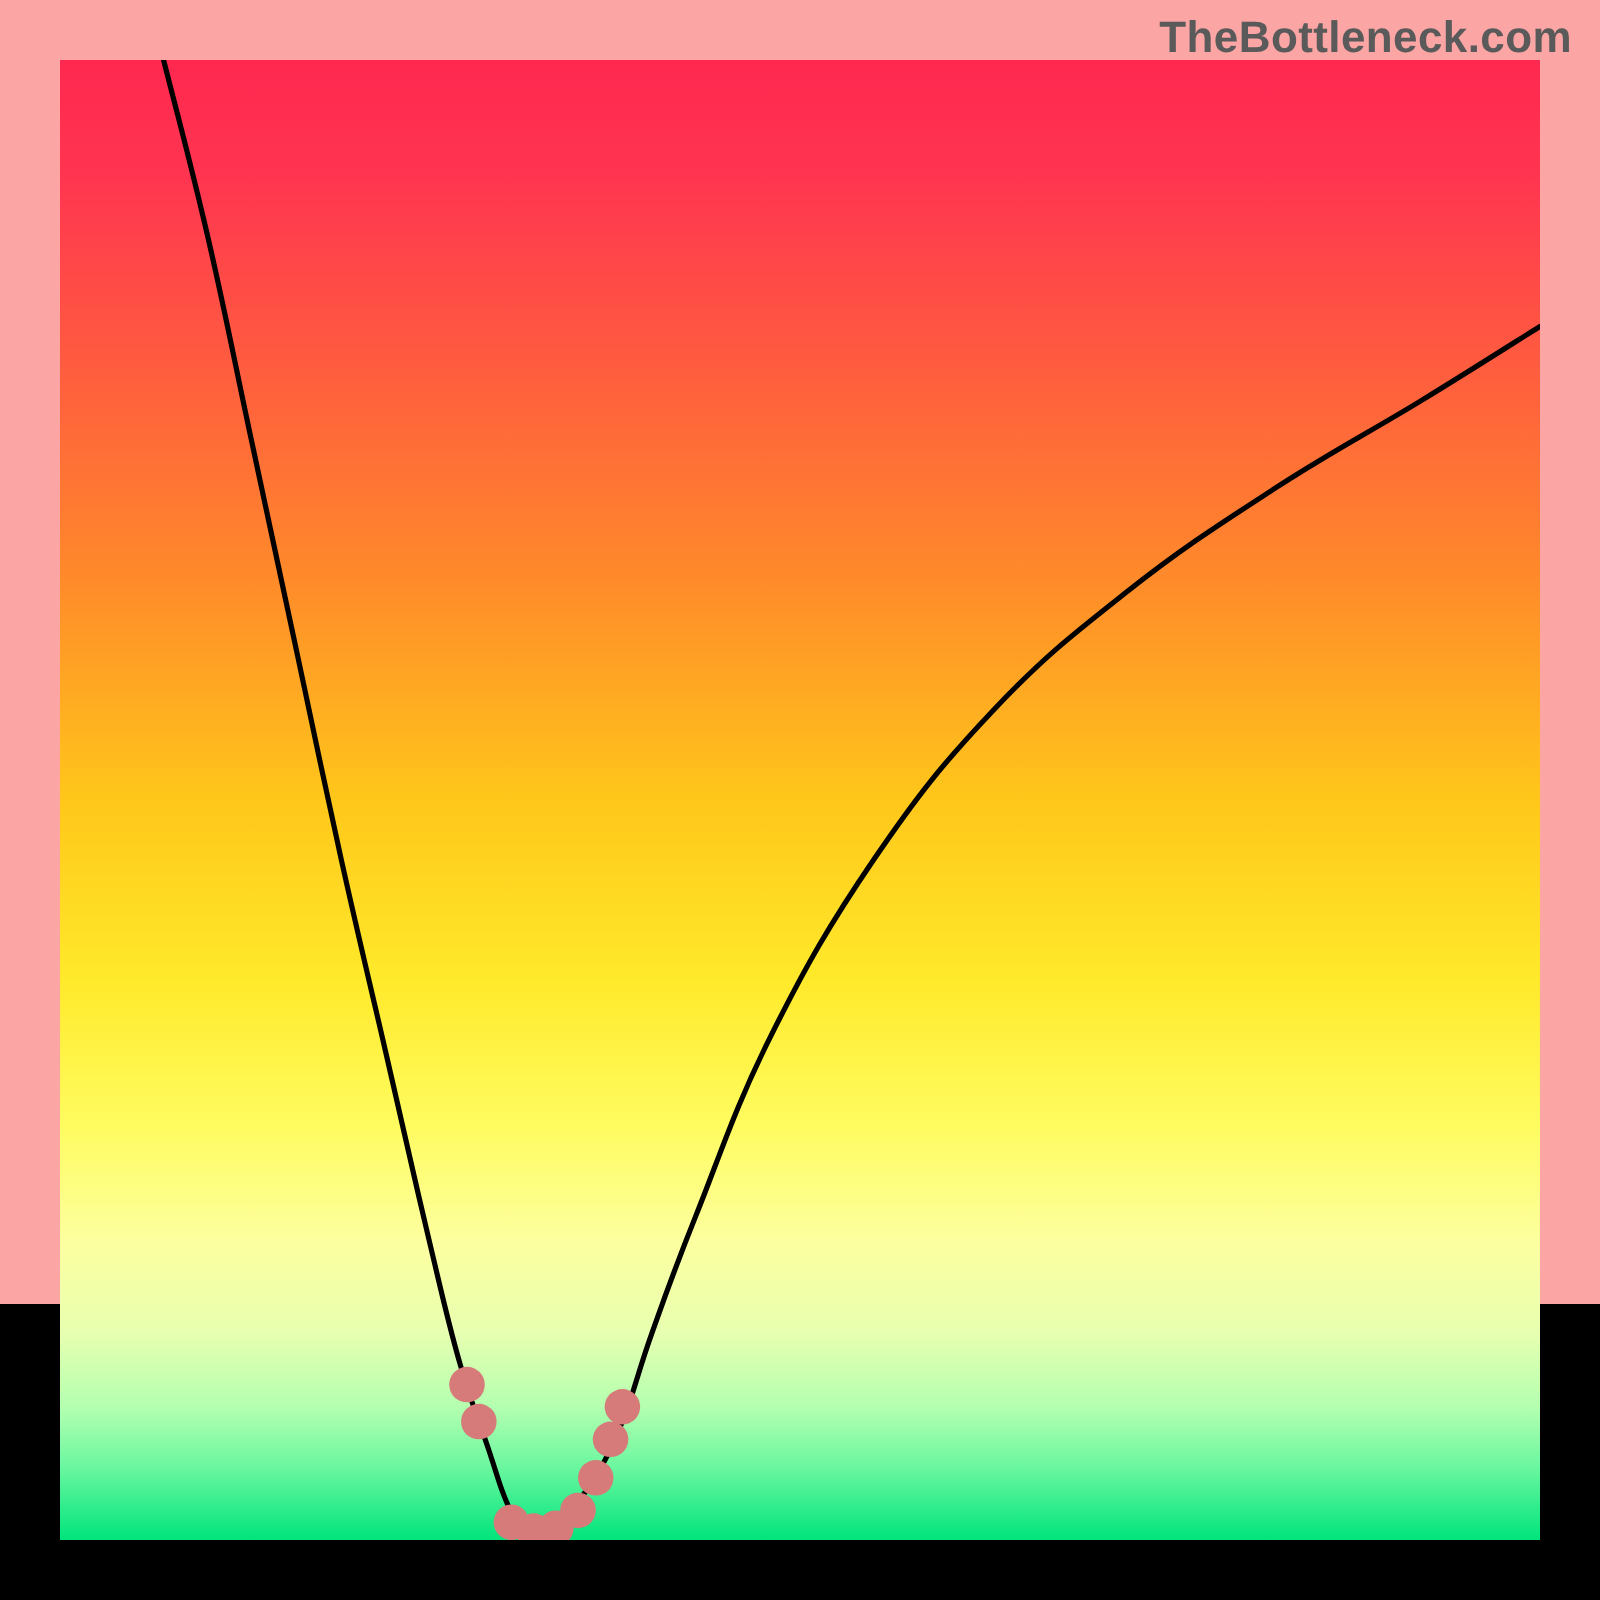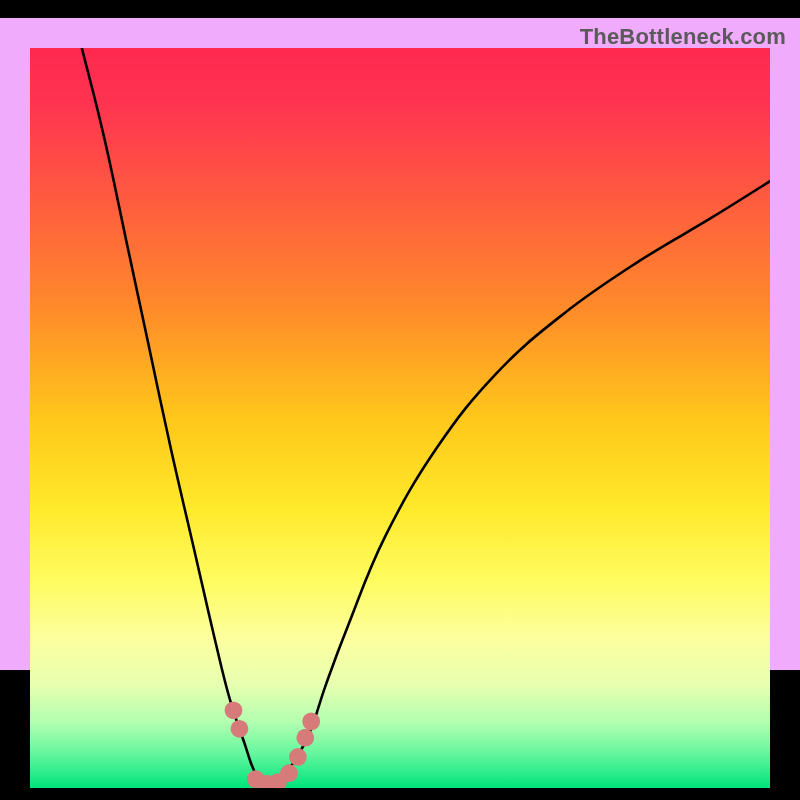--- a/index.html
+++ b/index.html
@@ -1,22 +1,21 @@
 <!DOCTYPE html>
 <html><head>
 <meta charset="utf-8">
 <style>
   * { margin: 0; padding: 0; box-sizing: border-box; }
   html, body { width: 800px; height: 800px; overflow: hidden; background: #000; }
   .frame {
     position: relative;
     width: 800px;
     height: 652px;
-    background: #f0abfc;
-    margin-top: 18px;
+    background: #fca5a5;
   }
   .plot-area {
     position: absolute;
     left: 30px;
     top: 30px;
     width: 740px;
     height: 740px;
     overflow: hidden;
   }
   .gradient {

